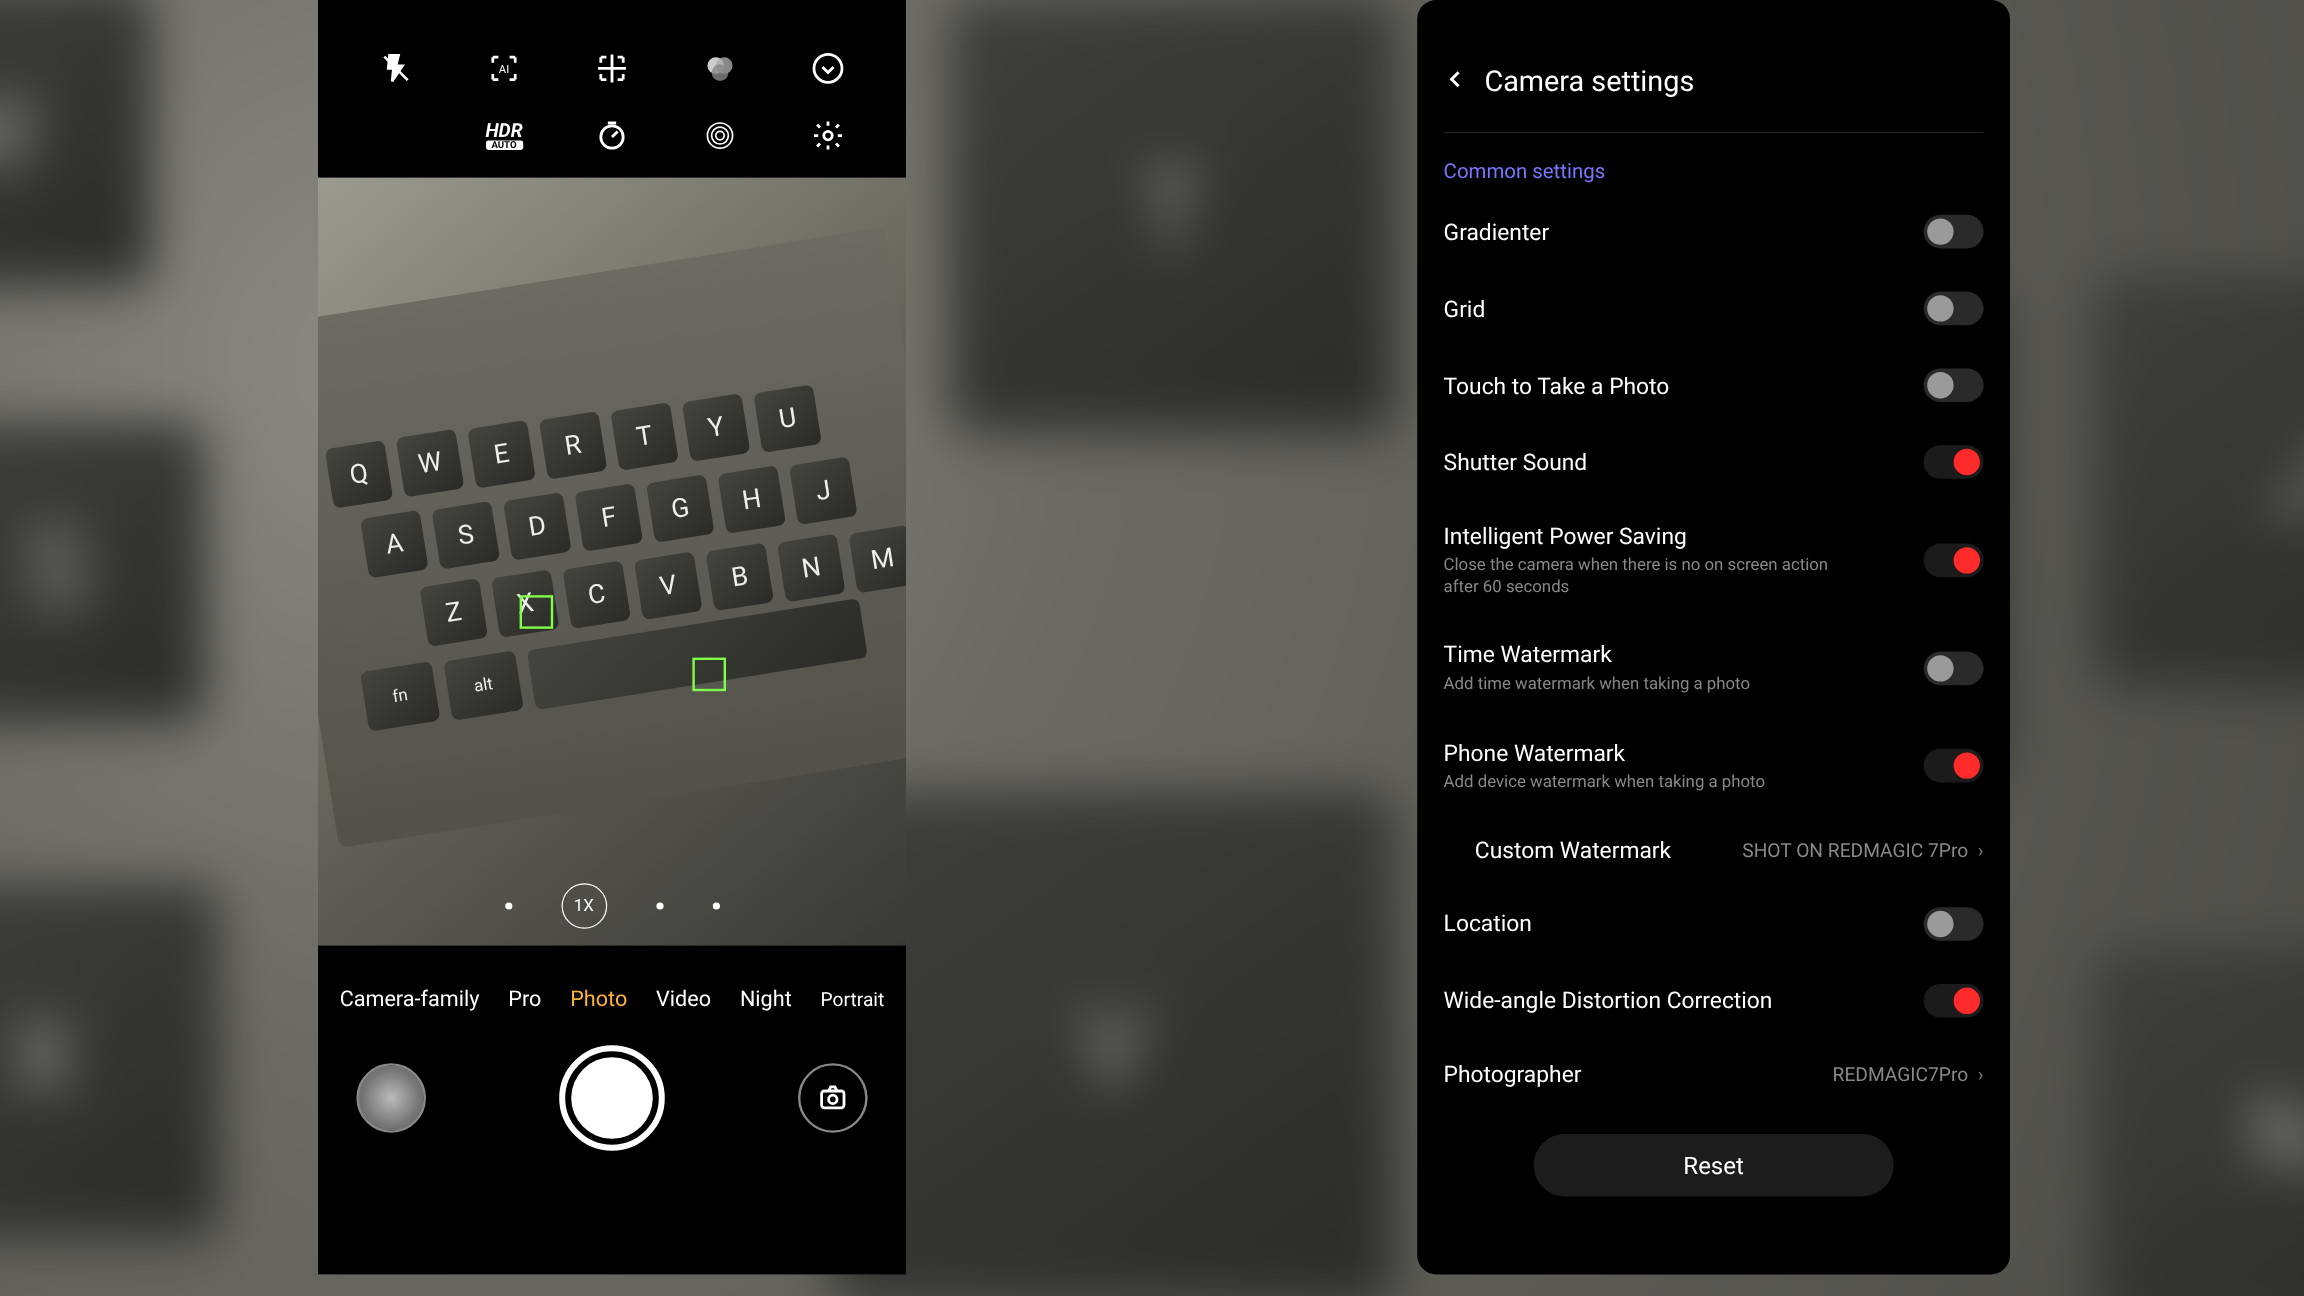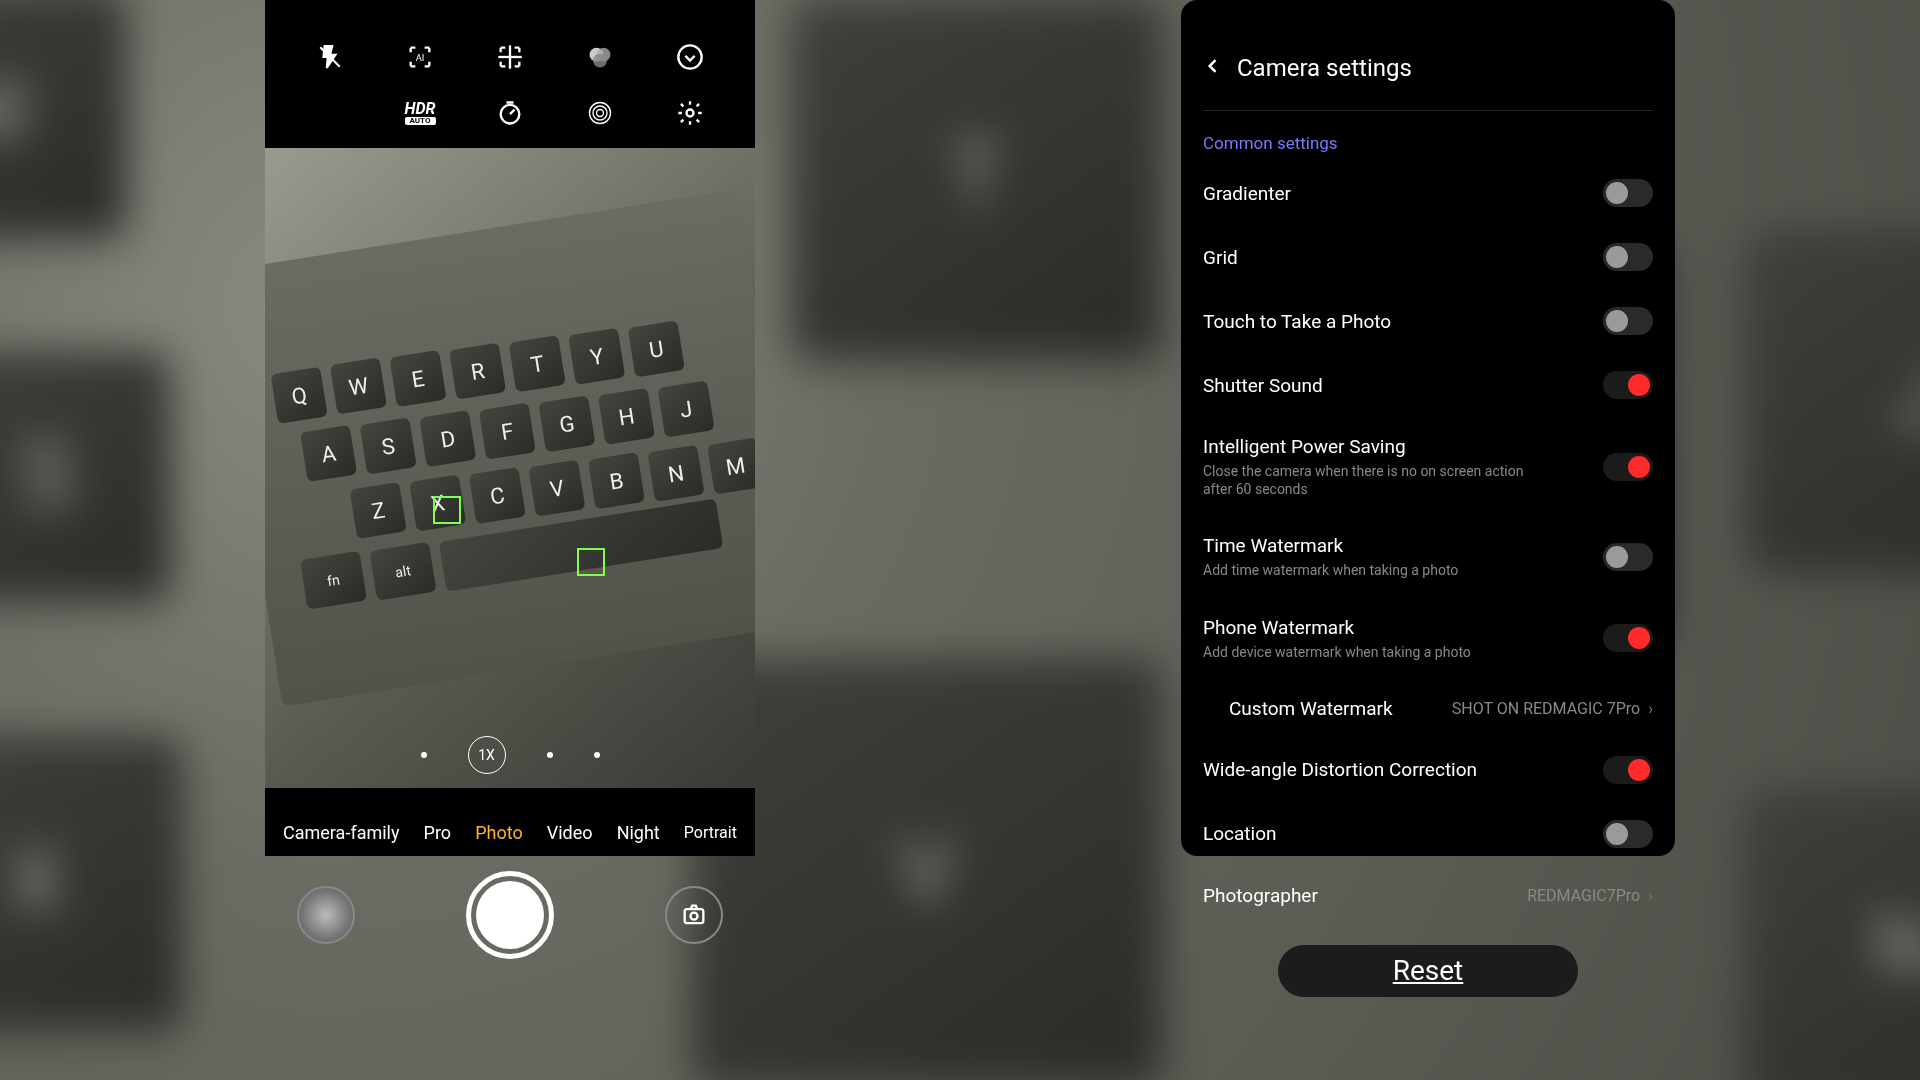--- a/index.html
+++ b/index.html
@@ -19,21 +19,21 @@
     transform: scale(1.1);
   }
   .bg .key {
     position:absolute; border-radius:14px;
     background: linear-gradient(145deg,#3f3f3b,#2b2b28);
     box-shadow: 0 8px 20px rgba(0,0,0,.4);
     display:flex; align-items:center; justify-content:center;
     color:#ddd; font-size:80px; font-weight:300;
   }
   
-  .phone { position:absolute; top:0; height:856px; background:#000; }
+  .phone { position:absolute; top:0; height:1062px; background:#000; }
   .phone-left { left:265px; width:490px; }
   .topbar { padding:40px 20px 10px; display:grid; grid-template-columns:repeat(5,1fr); row-gap:22px; justify-items:center; }
   .icon { width:34px; height:34px; display:flex; align-items:center; justify-content:center; color:#fff; cursor:pointer; }
   .viewfinder {
     margin-top:8px; height:640px; position:relative; overflow:hidden;
     background:linear-gradient(140deg,#9a9a90 0%,#7a7a70 30%,#5a5a52 60%,#3a3a35 100%);
   }
   .vf-key{position:absolute;background:linear-gradient(145deg,#454540,#2a2a26);border-radius:6px;display:flex;align-items:center;justify-content:center;color:#eee;font-size:22px;}
   .focus-box{position:absolute;border:2px solid #7fff4a;width:28px;height:28px;}
   .zoom-bar{position:absolute;bottom:14px;left:0;right:0;display:flex;align-items:center;justify-content:center;gap:41px;}
@@ -56,21 +56,21 @@
   .row{display:flex;align-items:center;justify-content:space-between;padding:18px 0;cursor:default;}
   .row .texts .title{font-size:19px;color:#fff;}
   .row .texts .sub{font-size:14px;color:#888;margin-top:4px;line-height:1.3;max-width:330px;}
   .toggle{position:relative;width:50px;height:28px;border-radius:14px;background:#2a2a2a;flex-shrink:0;}
   .toggle .knob{position:absolute;top:3px;width:22px;height:22px;border-radius:50%;background:#888;transition:.2s;}
   .toggle.off .knob{left:3px;background:#9a9a9a;}
   .toggle.on{background:#1b1b1b;}
   .toggle.on .knob{left:25px;background:#ff2b2b;}
   .value-row .value{color:#888;font-size:16px;margin-right:8px;}
   .chev{color:#777;}
-  .reset-btn{margin:20px auto 18px;width:300px;height:52px;border-radius:26px;background:#1c1c1c;color:#fff;font-size:28px;display:flex;align-items:center;justify-content:center;cursor:pointer;text-decoration:underline;}
+  .reset-btn{margin:20px auto 18px;width:300px;height:52px;border-radius:26px;background:#1c1c1c;color:#fff;font-size:20px;display:flex;align-items:center;justify-content:center;cursor:pointer;}
   .custom-row{padding-left:26px;}
 </style>
 </head>
 <body>
 
 <div class="bg">
   <div class="key" style="left:-40px;top:40px;width:240px;height:220px">W</div>
   <div class="key" style="left:810px;top:50px;width:330px;height:320px">T</div>
   <div class="key" style="left:1220px;top:270px;width:380px;height:360px">G</div>
   <div class="key" style="left:1680px;top:260px;width:300px;height:300px">J</div>
@@ -284,32 +284,32 @@
         <div class="title">Custom Watermark</div>
       </div>
     <div style="display:flex;align-items:center">
       <span class="value">SHOT ON REDMAGIC 7Pro</span>
       <span class="chev">›</span>
     </div>
   </div>
 
   <div class="row">
     <div class="texts">
-        <div class="title">Wide-angle Distortion Correction</div>
-      </div>
-    <div class="toggle on">
+        <div class="title">Location</div>
+      </div>
+    <div class="toggle off">
         <div class="knob"></div>
       </div>
   </div>
 
   <div class="row">
     <div class="texts">
-        <div class="title">Location</div>
-      </div>
-    <div class="toggle off">
+        <div class="title">Wide-angle Distortion Correction</div>
+      </div>
+    <div class="toggle on">
         <div class="knob"></div>
       </div>
   </div>
 
   <div class="row value-row">
     <div class="texts">
         <div class="title">Photographer</div>
       </div>
     <div style="display:flex;align-items:center">
       <span class="value">REDMAGIC7Pro</span>

